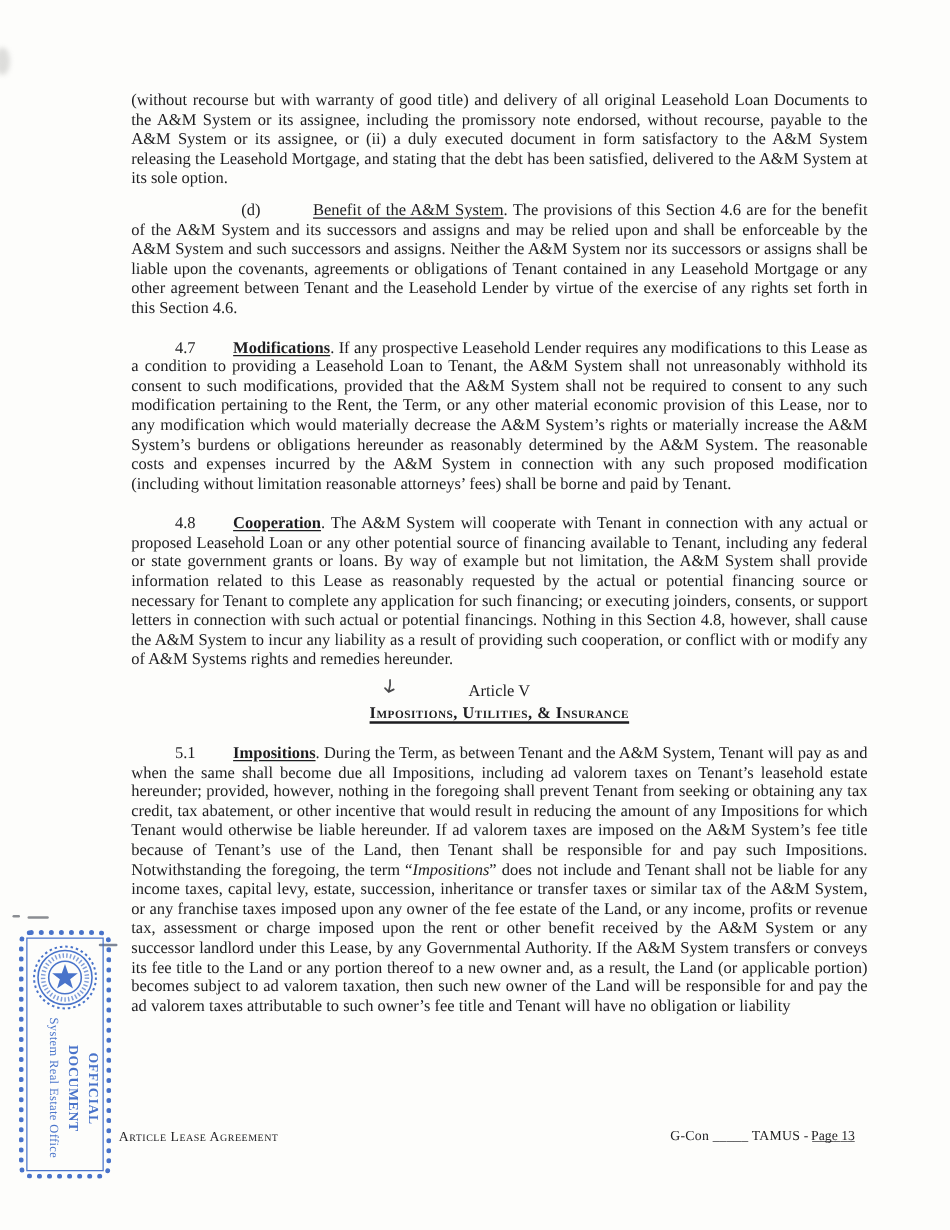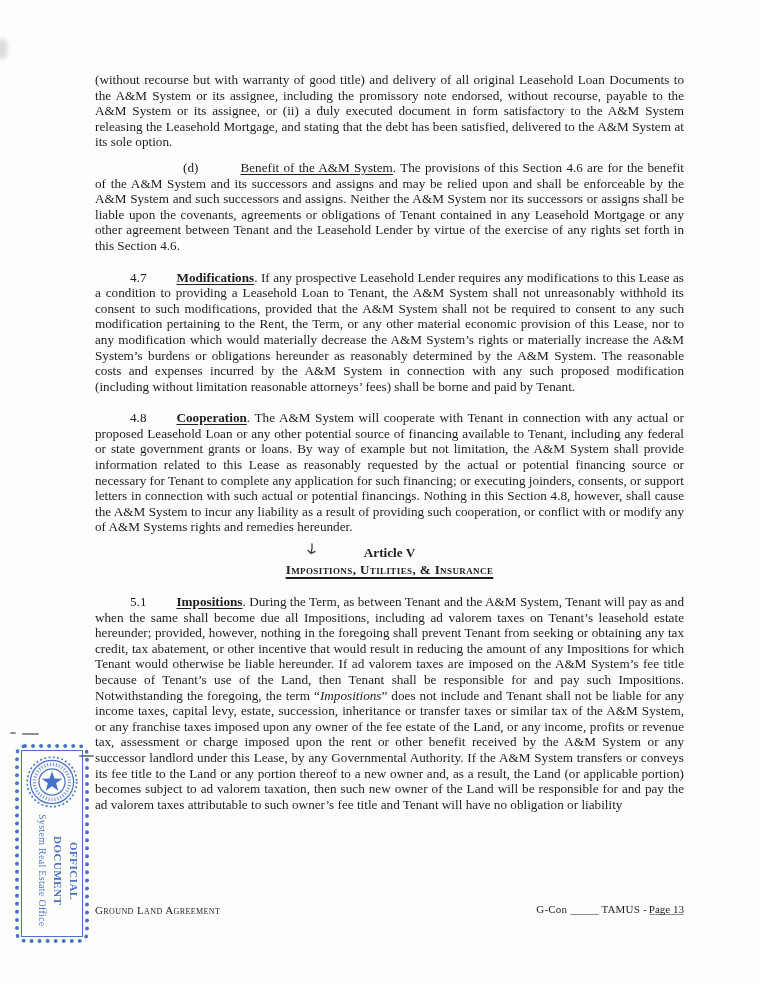--- a/index.html
+++ b/index.html
@@ -3,35 +3,35 @@
 <meta charset="utf-8">
 <style>
   html,body{margin:0;padding:0;}
   body{
     width:760px;height:984px;position:relative;overflow:hidden;
     background:#fdfdfb;
     font-family:"Liberation Serif","DejaVu Serif",serif;
     color:#1d1d20;
   }
   .content{
-    position:absolute;left:95px;top:72px;width:589px;
+    position:absolute;left:105px;top:72px;width:589px;
     font-size:13.2px;line-height:15.6px;text-align:justify;
   }
   .para{margin:0 0 10px 0;}
   .para.cont{text-indent:0;}
   .para.sub{text-indent:88px;}
   .para.sec{text-indent:35px;margin-top:16px;}
   .num{padding-right:30px;}
   .sub .num{padding-right:42px;}
   .utitle{text-decoration:underline;text-underline-offset:2px;}
   .sec .utitle{font-weight:bold;}
   .body-txt{}
   .term-italic{font-style:italic;}
   .article-head{margin:2px 0 14px 0;text-align:center;line-height:16.5px;}
-  .article-title{font-weight:bold;display:block;}
+  .article-title{font-weight:normal;display:block;}
   .article-sub{
     font-weight:bold;font-variant:small-caps;letter-spacing:.4px;
     text-decoration:underline;text-decoration-thickness:1.5px;text-underline-offset:3px;
     display:inline-block;font-size:13px;
   }
   .footer{position:absolute;left:95px;top:903px;width:589px;height:18px;font-size:11px;}
   .footer .f-left{
     position:absolute;left:0;top:1px;font-variant:small-caps;letter-spacing:.4px;font-size:11px;
   }
   .footer .f-center{position:absolute;left:0;width:100%;text-align:right;top:0;}
@@ -115,15 +115,15 @@
       <div class="stamp-text">
         <div class="official">OFFICIAL DOCUMENT</div>
         <div class="office">System Real Estate Office</div>
       </div>
     </div>
   </div>
 </div>
 
 <div class="footer">
   <span class="f-center">Page 13</span>
-  <span class="f-left">Ground Land Agreement</span>
+  <span class="f-left">Article Lease Agreement</span>
   <span class="f-right">G-Con _____  TAMUS - ______</span>
 </div>
 
 </body></html>

